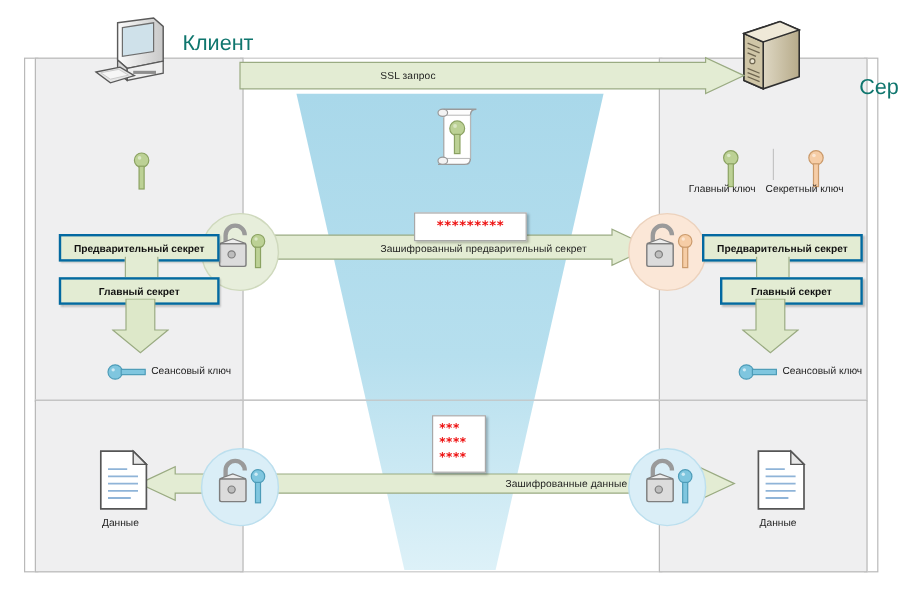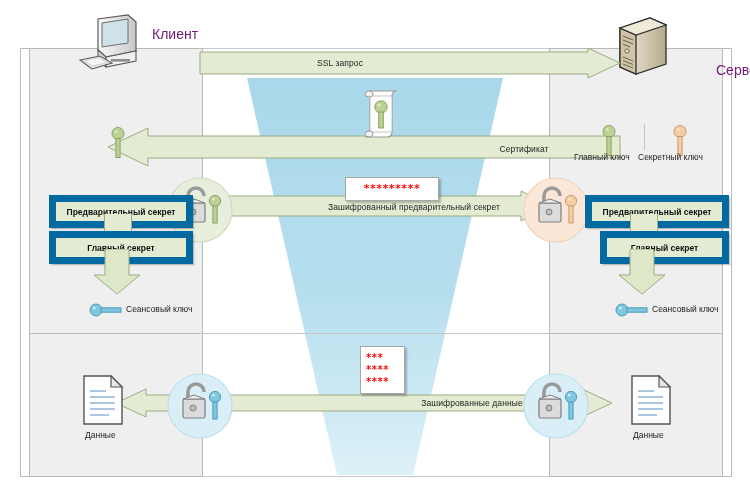--- a/index.html
+++ b/index.html
@@ -15,30 +15,30 @@
   
   .funnel{position:absolute;}
 
   
   .band{position:absolute;}
   .band svg{display:block;overflow:visible;}
   .band-label{position:absolute;width:100%;text-align:center;
       font-size:8.5px;color:#1d1d1d;letter-spacing:.1px;white-space:nowrap;}
 
   
-  .sbox{position:absolute;background:#e3ecd3;border:7px solid #0369a1;
+  .sbox{position:absolute;background:#e3ecd3;border:2px solid #0369a1;
         font-size:8.5px;font-weight:bold;color:#111;
         display:flex;align-items:center;justify-content:center;
         box-shadow:1.5px 1.5px 1.5px rgba(0,0,0,.22);white-space:nowrap;}
   .vconn{position:absolute;background:#e3ecd3;border-left:1px solid #9fae89;
          border-right:1px solid #9fae89;}
 
   
   .cap{position:absolute;font-size:8.5px;color:#1d1d1d;white-space:nowrap;}
-  .title{position:absolute;font-size:14px;color:#701a75;white-space:nowrap;}
+  .title{position:absolute;font-size:18px;color:#0f766e;white-space:nowrap;}
 
   
   .stardoc{position:absolute;background:#fff;border:1px solid #a8a8a8;
            box-shadow:1.5px 1.5px 2px rgba(0,0,0,.25);
            display:flex;flex-direction:column;align-items:center;
            justify-content:center;}
   .stars{color:#ee1111;font-weight:bold;letter-spacing:.5px;line-height:1.18;
          font-family:"DejaVu Sans",sans-serif;}
 
   .ico{position:absolute;}
@@ -123,26 +123,20 @@
   </svg>
   <div class="title" style="left:716px;top:30px;margin-top:32px;">Сервер</div>
 
   <div class="band" style="left:200px;top:48px;width:420px;height:30px;">
     <svg width="420" height="30" viewBox="0 0 420 30">
       <polygon points="0,4 388,4 388,0 420,15 388,30 388,26 0,26" fill="#e3ecd3" stroke="#9aab82" stroke-width="1"></polygon>
     </svg>
     <div class="band-label" style="left:-70px;top:10px;">SSL запрос</div>
   </div>
 
-  <div class="band" style="left:108px;top:128px;width:512px;height:38px;">
-    <svg width="512" height="38" viewBox="0 0 512 38">
-      <polygon points="512,8 40,8 40,0 0,19 40,38 40,30 512,30" fill="#e3ecd3" stroke="#9aab82" stroke-width="1"></polygon>
-    </svg>
-    <div class="band-label" style="left:160px;top:16px;">Сертификат</div>
-  </div>
 
   <svg class="ico" style="left:359px;top:88px;width:44px;height:52px;" viewBox="0 0 44 52">
     <path d="M7 8 Q7 3 12 3 L38 3 Q33 3 33 8 L33 44 Q33 49 28 49 L6 49 Q11 49 11 44 L11 10" fill="#fdfdfd" stroke="#9a9a9a" stroke-width="1.2"></path>
     <rect x="11" y="8" width="22" height="36" fill="#ffffff" stroke="#b5b5b5" stroke-width=".8"></rect>
     <ellipse cx="10" cy="6" rx="4" ry="3" fill="#f3f3f3" stroke="#9a9a9a" stroke-width="1"></ellipse>
     <ellipse cx="10" cy="46" rx="4" ry="3" fill="#f3f3f3" stroke="#9a9a9a" stroke-width="1"></ellipse>
 
     <circle cx="22" cy="19" r="6.2" fill="#bcd195" stroke="#8ba262" stroke-width="1"></circle>
     <circle cx="20.2" cy="17" r="1.6" fill="#d9e6c2"></circle>
     <rect x="19.7" y="24" width="4.6" height="16" fill="#bcd195" stroke="#8ba262" stroke-width="1"></rect>
@@ -163,21 +157,21 @@
 
   <div class="divline" style="left:644px;top:124px;width:1px;height:26px;"></div>
 
   <svg class="ico" style="left:672px;top:124px;width:16px;height:34px;" viewBox="0 0 16 34">
     <circle cx="8" cy="7.5" r="6" fill="#f6cda6" stroke="#cb9b6c" stroke-width="1"></circle>
     <circle cx="6.3" cy="5.6" r="1.5" fill="#fce6d2"></circle>
     <rect x="5.9" y="12.5" width="4.2" height="19" fill="#f6cda6" stroke="#cb9b6c" stroke-width="1"></rect>
   </svg>
   <div class="cap" style="left:638px;top:152px;">Секретный ключ</div>
 
-  <div class="band" style="left:87px;top:190px;width:466px;height:32px;">
+  <div class="band" style="left:76px;top:190px;width:466px;height:32px;">
     <svg width="466" height="32" viewBox="0 0 466 32">
       <polygon points="0,6 434,6 434,1 466,16 434,31 434,26 0,26" fill="#e3ecd3" stroke="#9aab82" stroke-width="1"></polygon>
     </svg>
     <div class="band-label" style="left:94px;top:12px;">Зашифрованный предварительный секрет</div>
   </div>
 
   <div class="stardoc" style="left:345px;top:177px;width:92px;height:22px;">
     <div class="stars" style="font-size:11px;">*********</div>
   </div>
 

